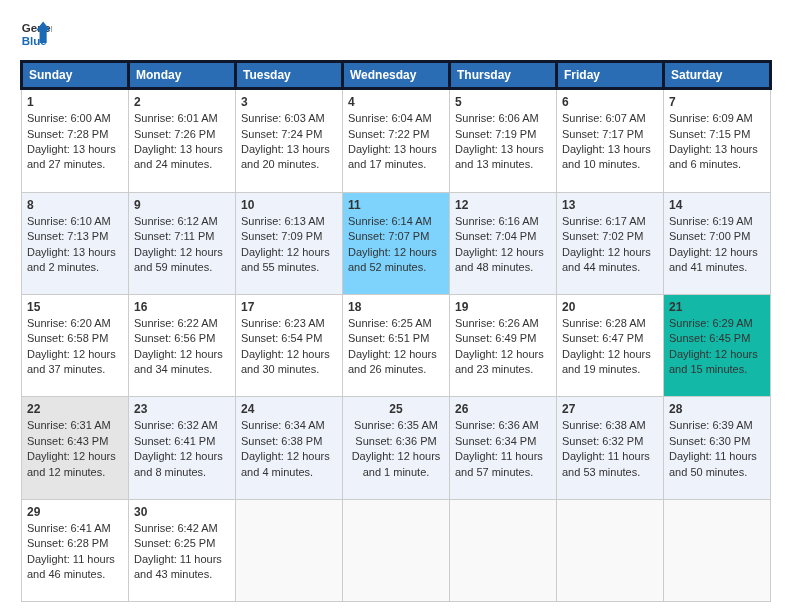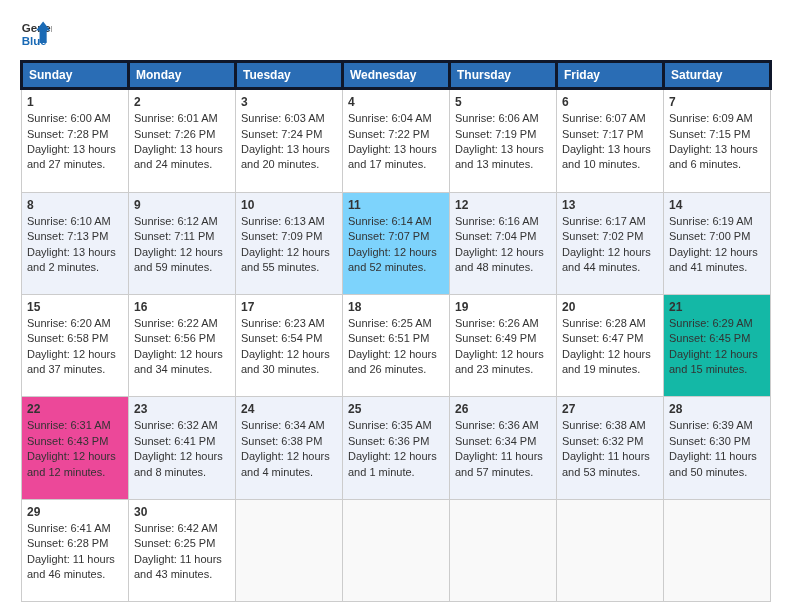--- a/index.html
+++ b/index.html
@@ -204,33 +204,33 @@
           <td style="background: rgb(255, 255, 255);">
             <span class="day-num">20</span>
             <div class="day-info">Sunrise: 6:28 AM<br>Sunset: 6:47 PM<br>Daylight: 12 hours<br>and 19 minutes.</div>
           </td>
           <td style="background: #14b8a6;">
             <span class="day-num">21</span>
             <div class="day-info">Sunrise: 6:29 AM<br>Sunset: 6:45 PM<br>Daylight: 12 hours<br>and 15 minutes.</div>
           </td>
         </tr>
         <tr>
-          <td style="background: #ec4899; margin-top: 48px;">
+          <td style="background: #e5e5e5; margin-top: 48px;">
             <span class="day-num">22</span>
             <div class="day-info">Sunrise: 6:31 AM<br>Sunset: 6:43 PM<br>Daylight: 12 hours<br>and 12 minutes.</div>
           </td>
           <td style="background: rgb(238, 242, 250);">
             <span class="day-num">23</span>
             <div class="day-info">Sunrise: 6:32 AM<br>Sunset: 6:41 PM<br>Daylight: 12 hours<br>and 8 minutes.</div>
           </td>
           <td style="background: rgb(238, 242, 250);">
             <span class="day-num">24</span>
             <div class="day-info">Sunrise: 6:34 AM<br>Sunset: 6:38 PM<br>Daylight: 12 hours<br>and 4 minutes.</div>
           </td>
-          <td style="background: rgb(238, 242, 250);">
+          <td style="background: rgb(238, 242, 250); text-align: center;">
             <span class="day-num">25</span>
             <div class="day-info">Sunrise: 6:35 AM<br>Sunset: 6:36 PM<br>Daylight: 12 hours<br>and 1 minute.</div>
           </td>
           <td style="background: rgb(238, 242, 250);">
             <span class="day-num">26</span>
             <div class="day-info">Sunrise: 6:36 AM<br>Sunset: 6:34 PM<br>Daylight: 11 hours<br>and 57 minutes.</div>
           </td>
           <td style="background: rgb(238, 242, 250);">
             <span class="day-num">27</span>
             <div class="day-info">Sunrise: 6:38 AM<br>Sunset: 6:32 PM<br>Daylight: 11 hours<br>and 53 minutes.</div>

